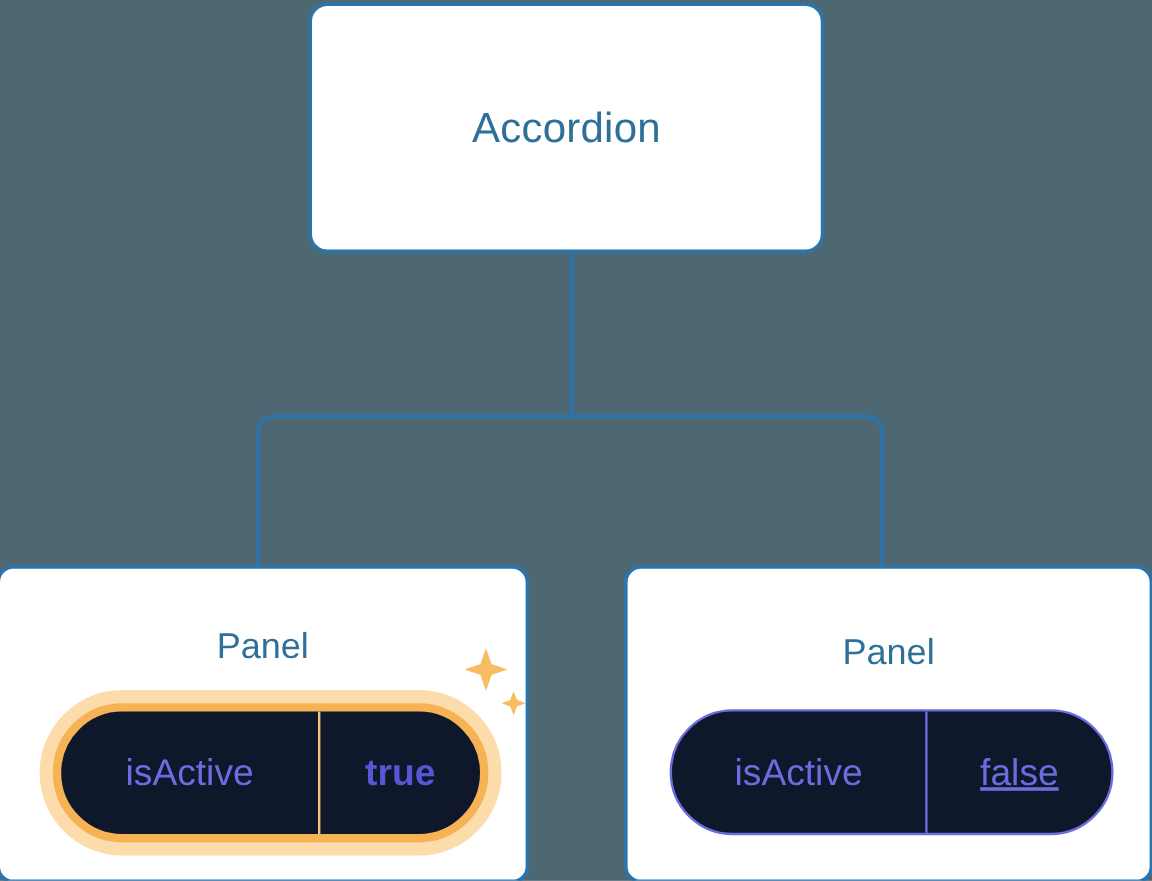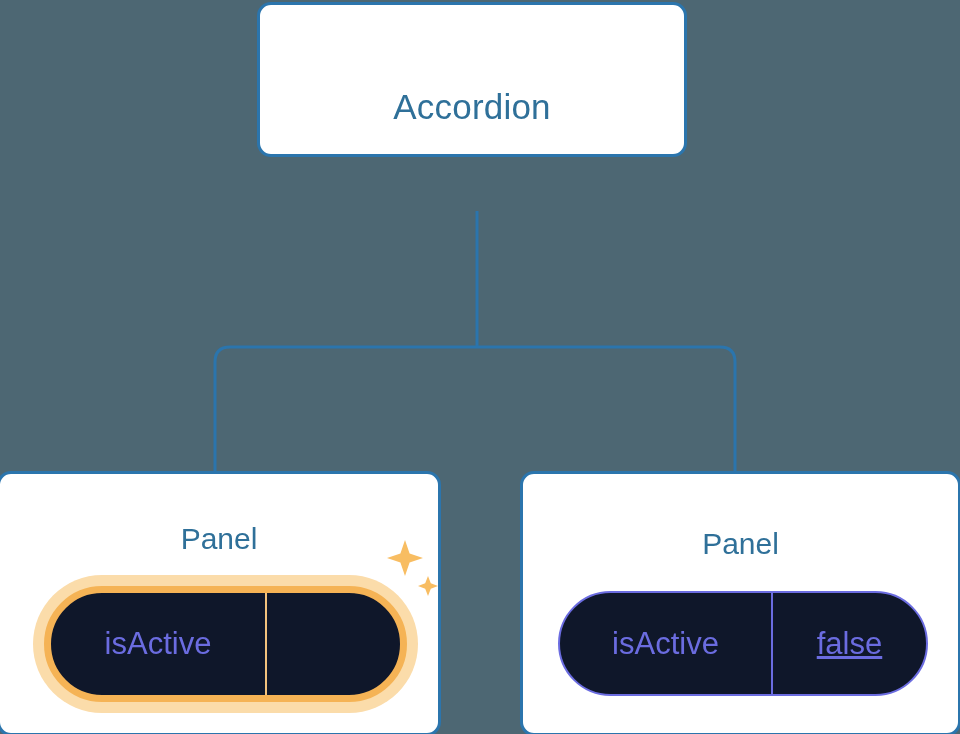--- a/index.html
+++ b/index.html
@@ -37,21 +37,22 @@
     border: 3px solid #2b75ad;
     border-radius: 14px;
     box-sizing: border-box;
   }
 
   
   #root-node {
     left: 257px;
     top: 2px;
     width: 430px;
-    height: 155px;
+    height: 209px;
+    border-radius: 16px;
   }
   #root-node .node-title {
     position: absolute;
     left: 0;
     right: 0;
     top: 82px;
     text-align: center;
     color: #2f7099;
     font-size: 35px;
     letter-spacing: 0.2px;
@@ -184,20 +185,21 @@
     <div class="node-title">Accordion</div>
   </div>
 
   <div class="node child-node" id="panel-left">
     <div class="node-title">Panel</div>
 
     <div class="pill-wrap" id="pill-left-wrap">
       <div id="pill-left-halo">
         <div class="pill" id="pill-left">
           <div class="pill-cell pill-key">isActive</div>
+          <div class="pill-cell pill-val">true</div>
         </div>
       </div>
     </div>
   </div>
 
   <svg id="sparkles" viewBox="0 0 60 70" width="60" height="70" fill="none">
     <path d="M 22 2 L 26.6 15.4 L 40 20 L 26.6 24.6 L 22 38 L 17.4 24.6 L 4 20 L 17.4 15.4 Z" fill="#f8bd62"></path>
     <path d="M 45 38 L 47.8 45.2 L 55 48 L 47.8 50.8 L 45 58 L 42.2 50.8 L 35 48 L 42.2 45.2 Z" fill="#f8bd62"></path>
   </svg>
 

